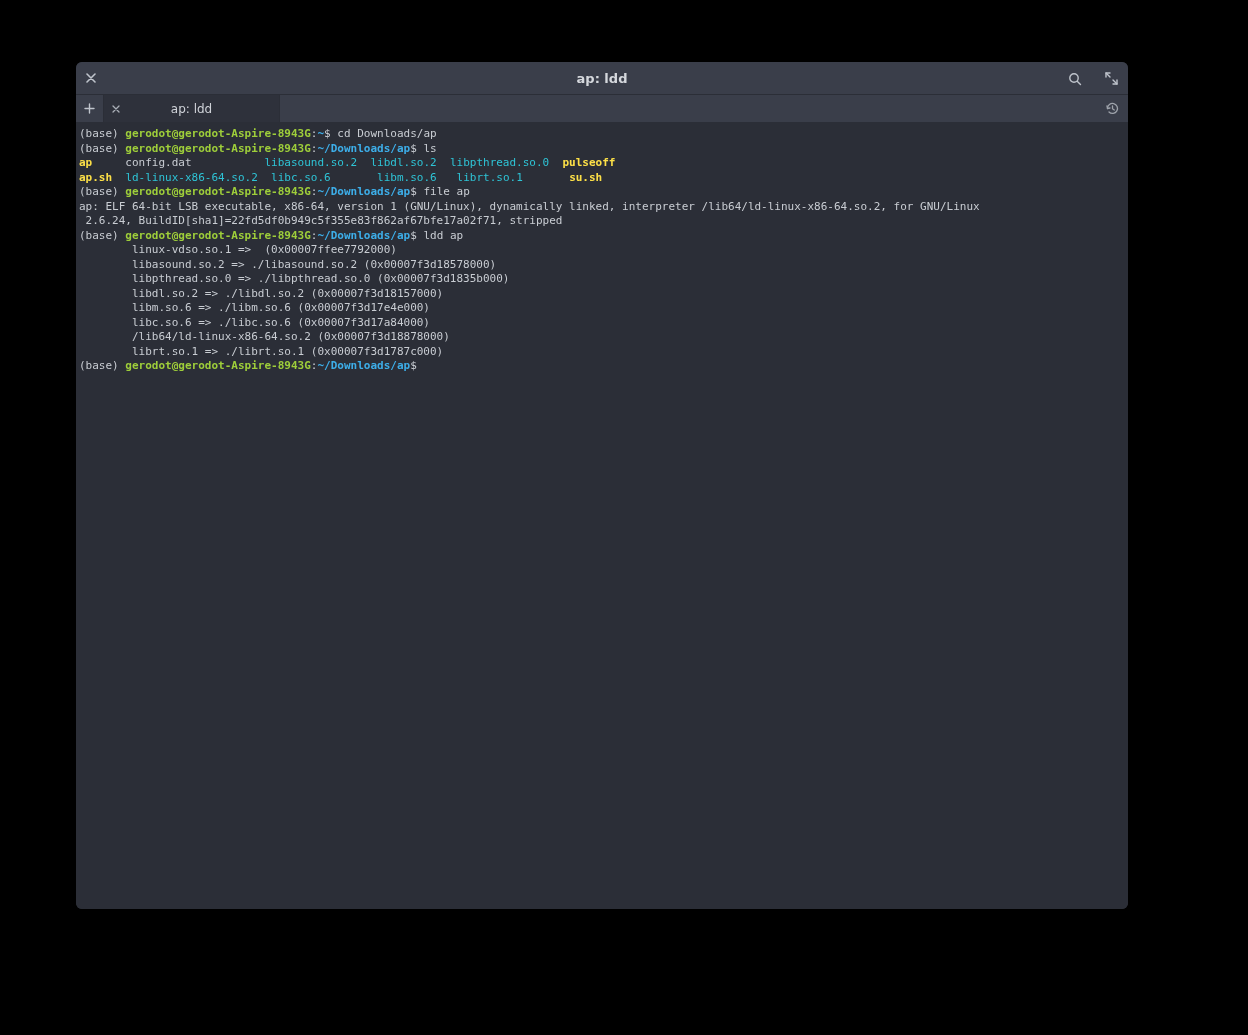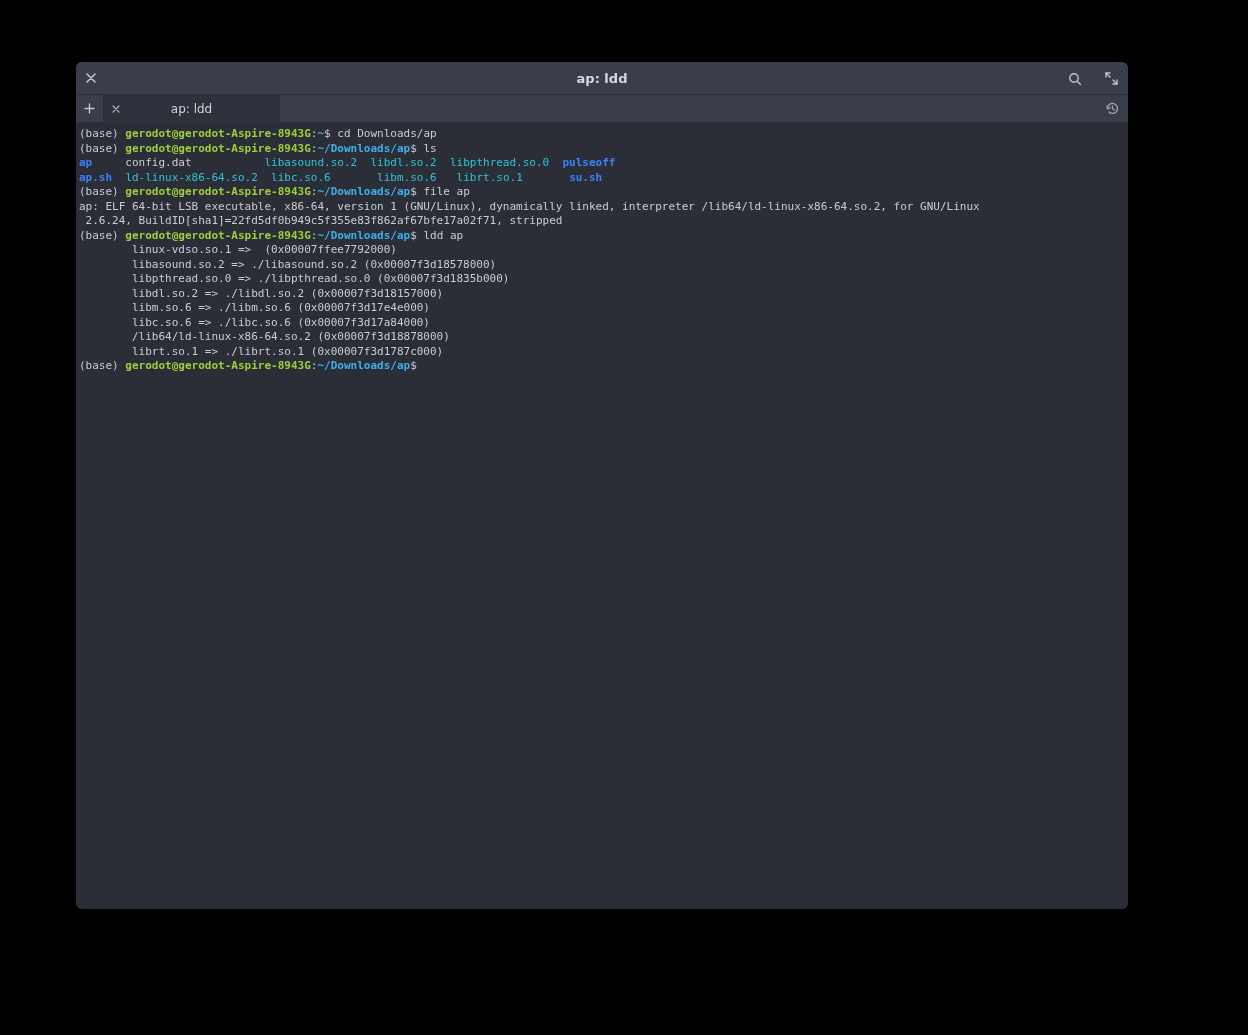--- a/index.html
+++ b/index.html
@@ -76,21 +76,21 @@
     line-height:14.5px;
     padding:4px 3px 4px 3px;
     white-space:pre;
     overflow:hidden;
     border-bottom-left-radius:6px; border-bottom-right-radius:6px;
   }
   .terminal .line{display:block;}
   .fg-gray   { color:#c9cdd3; }
   .fg-green  { color:#9ece3a; font-weight:600;}
   .fg-blue   { color:#3daee9; font-weight:600;}
-  .fg-bgreen { color:#3b82f6; font-weight:600;text-align:right;}
+  .fg-bgreen { color:#fde047; font-weight:600;text-align:right;}
   .fg-cyan   { color:#2ec4d6; font-weight:400;}
   svg{display:block;}
 </style>
 </head>
 <body>
 
 <div class="window">
 
   <div class="titlebar">
     <div class="close-btn">

